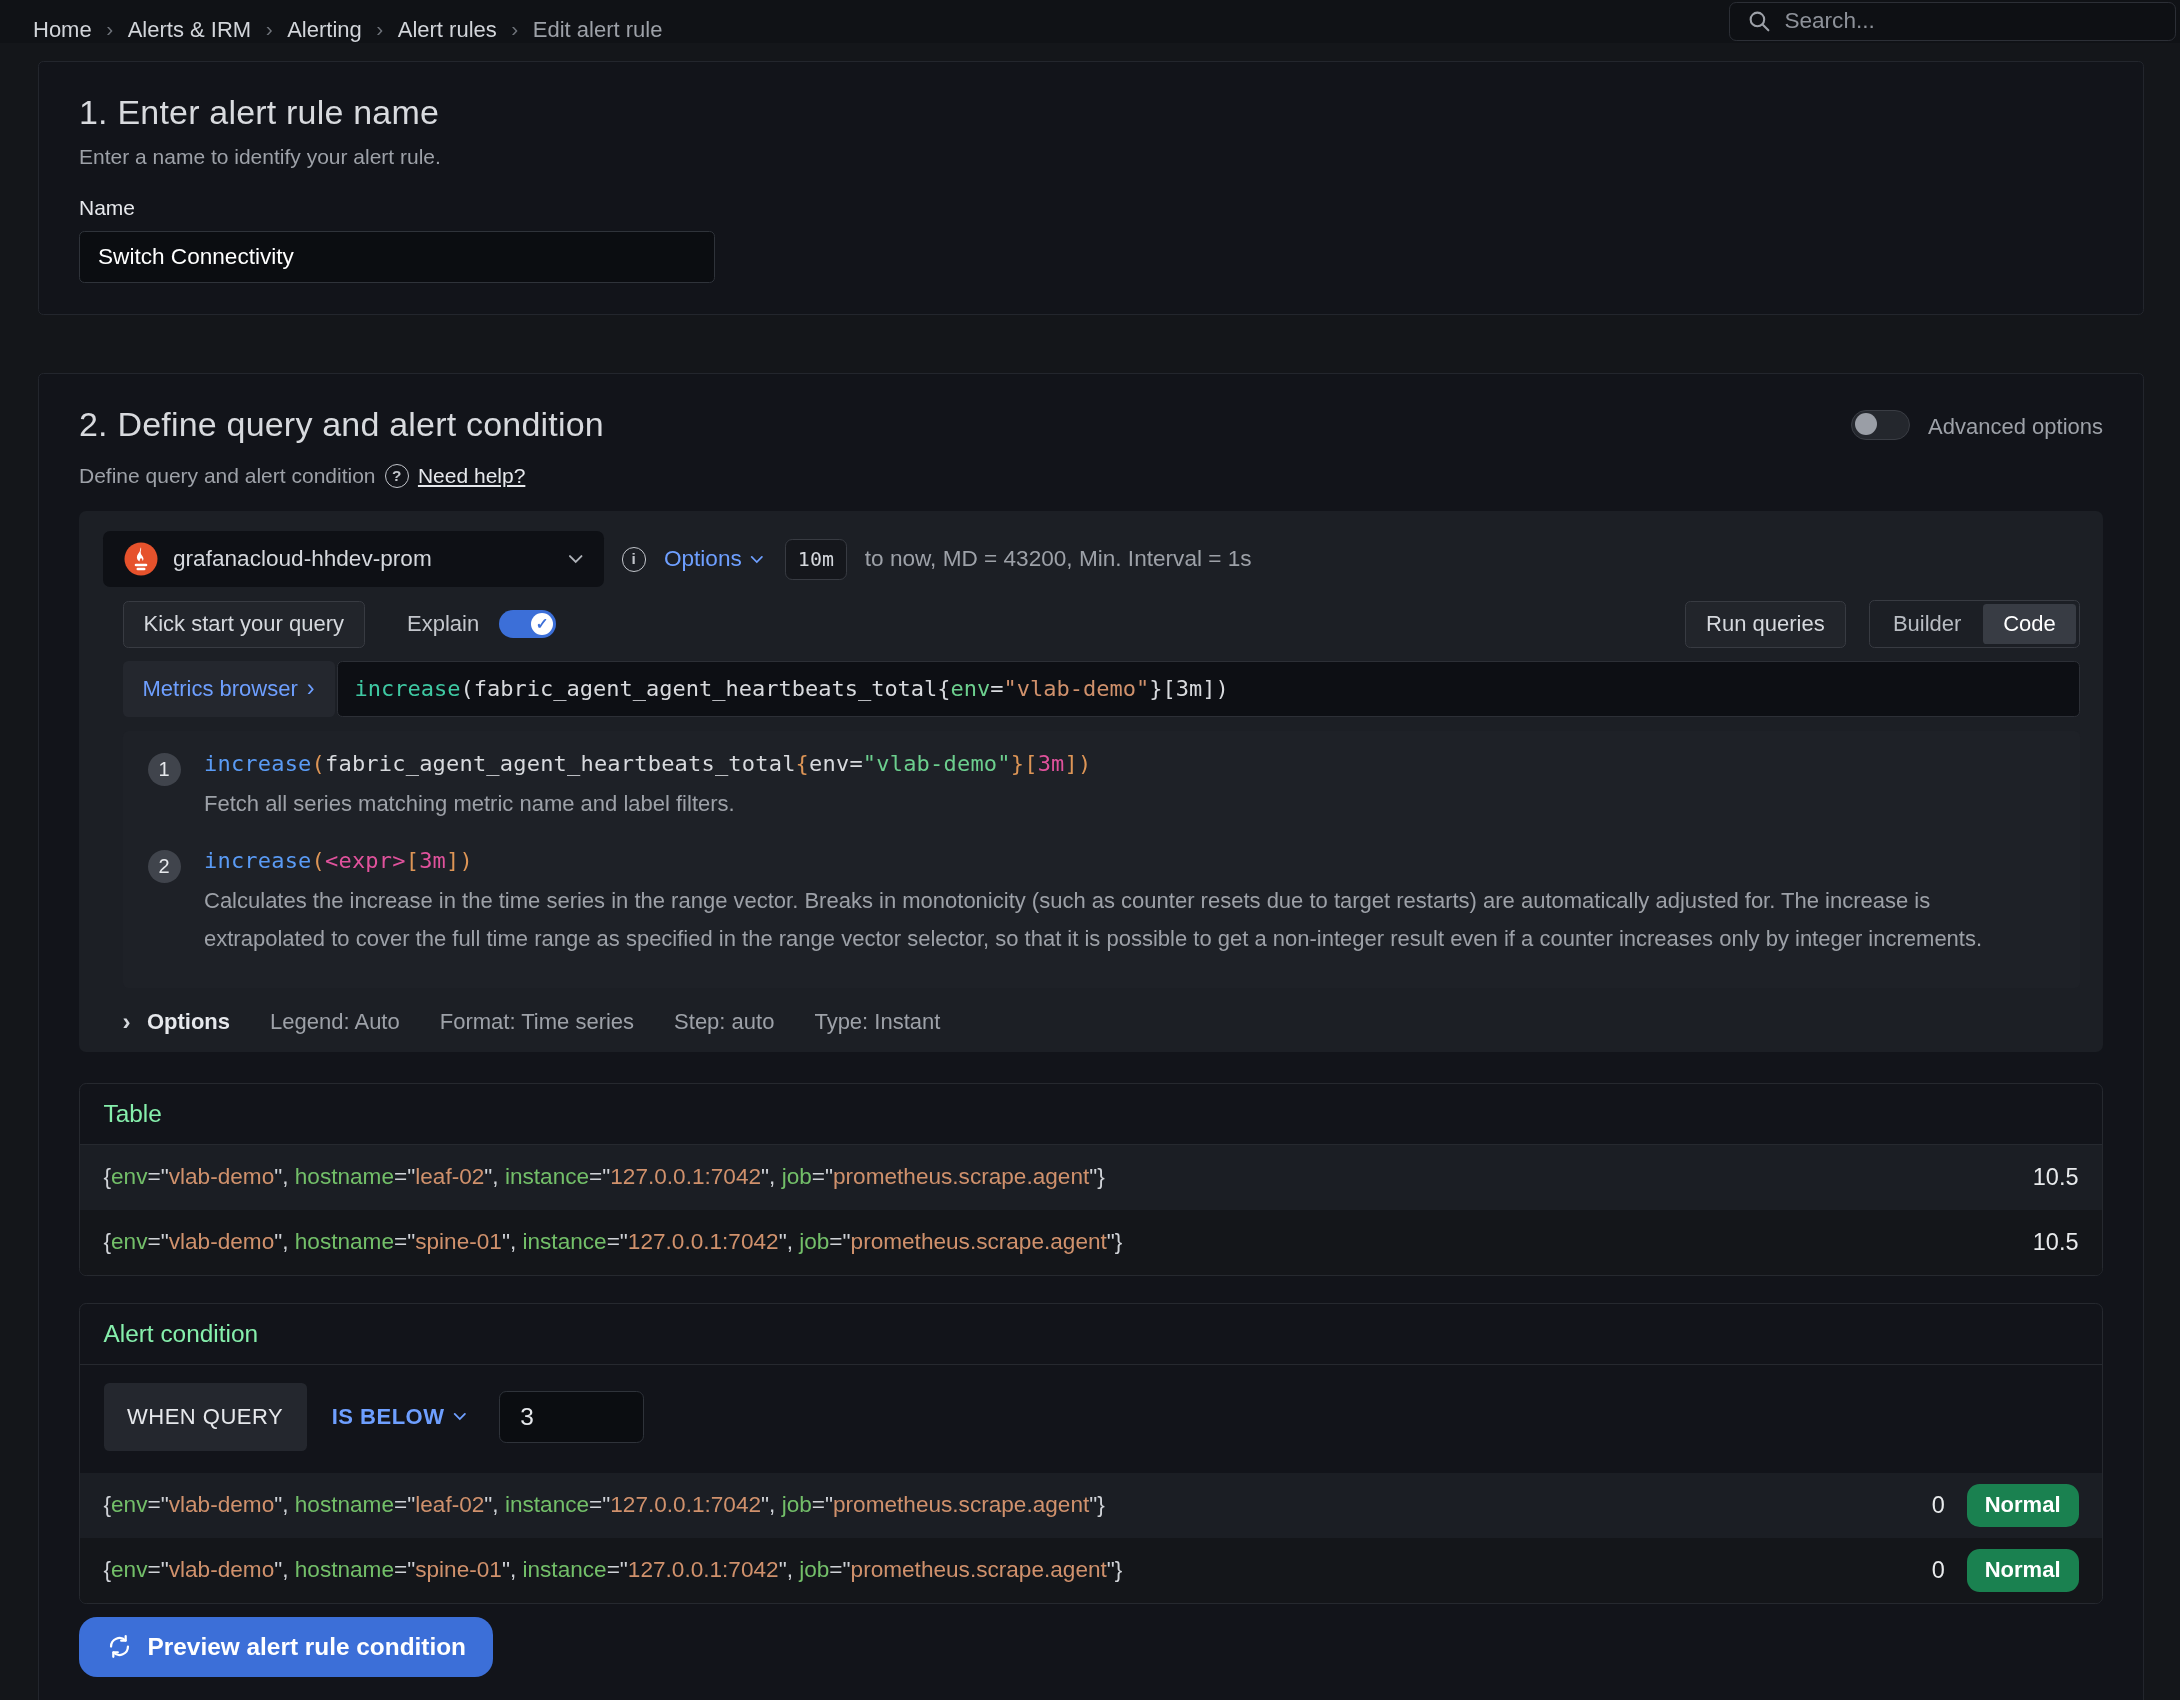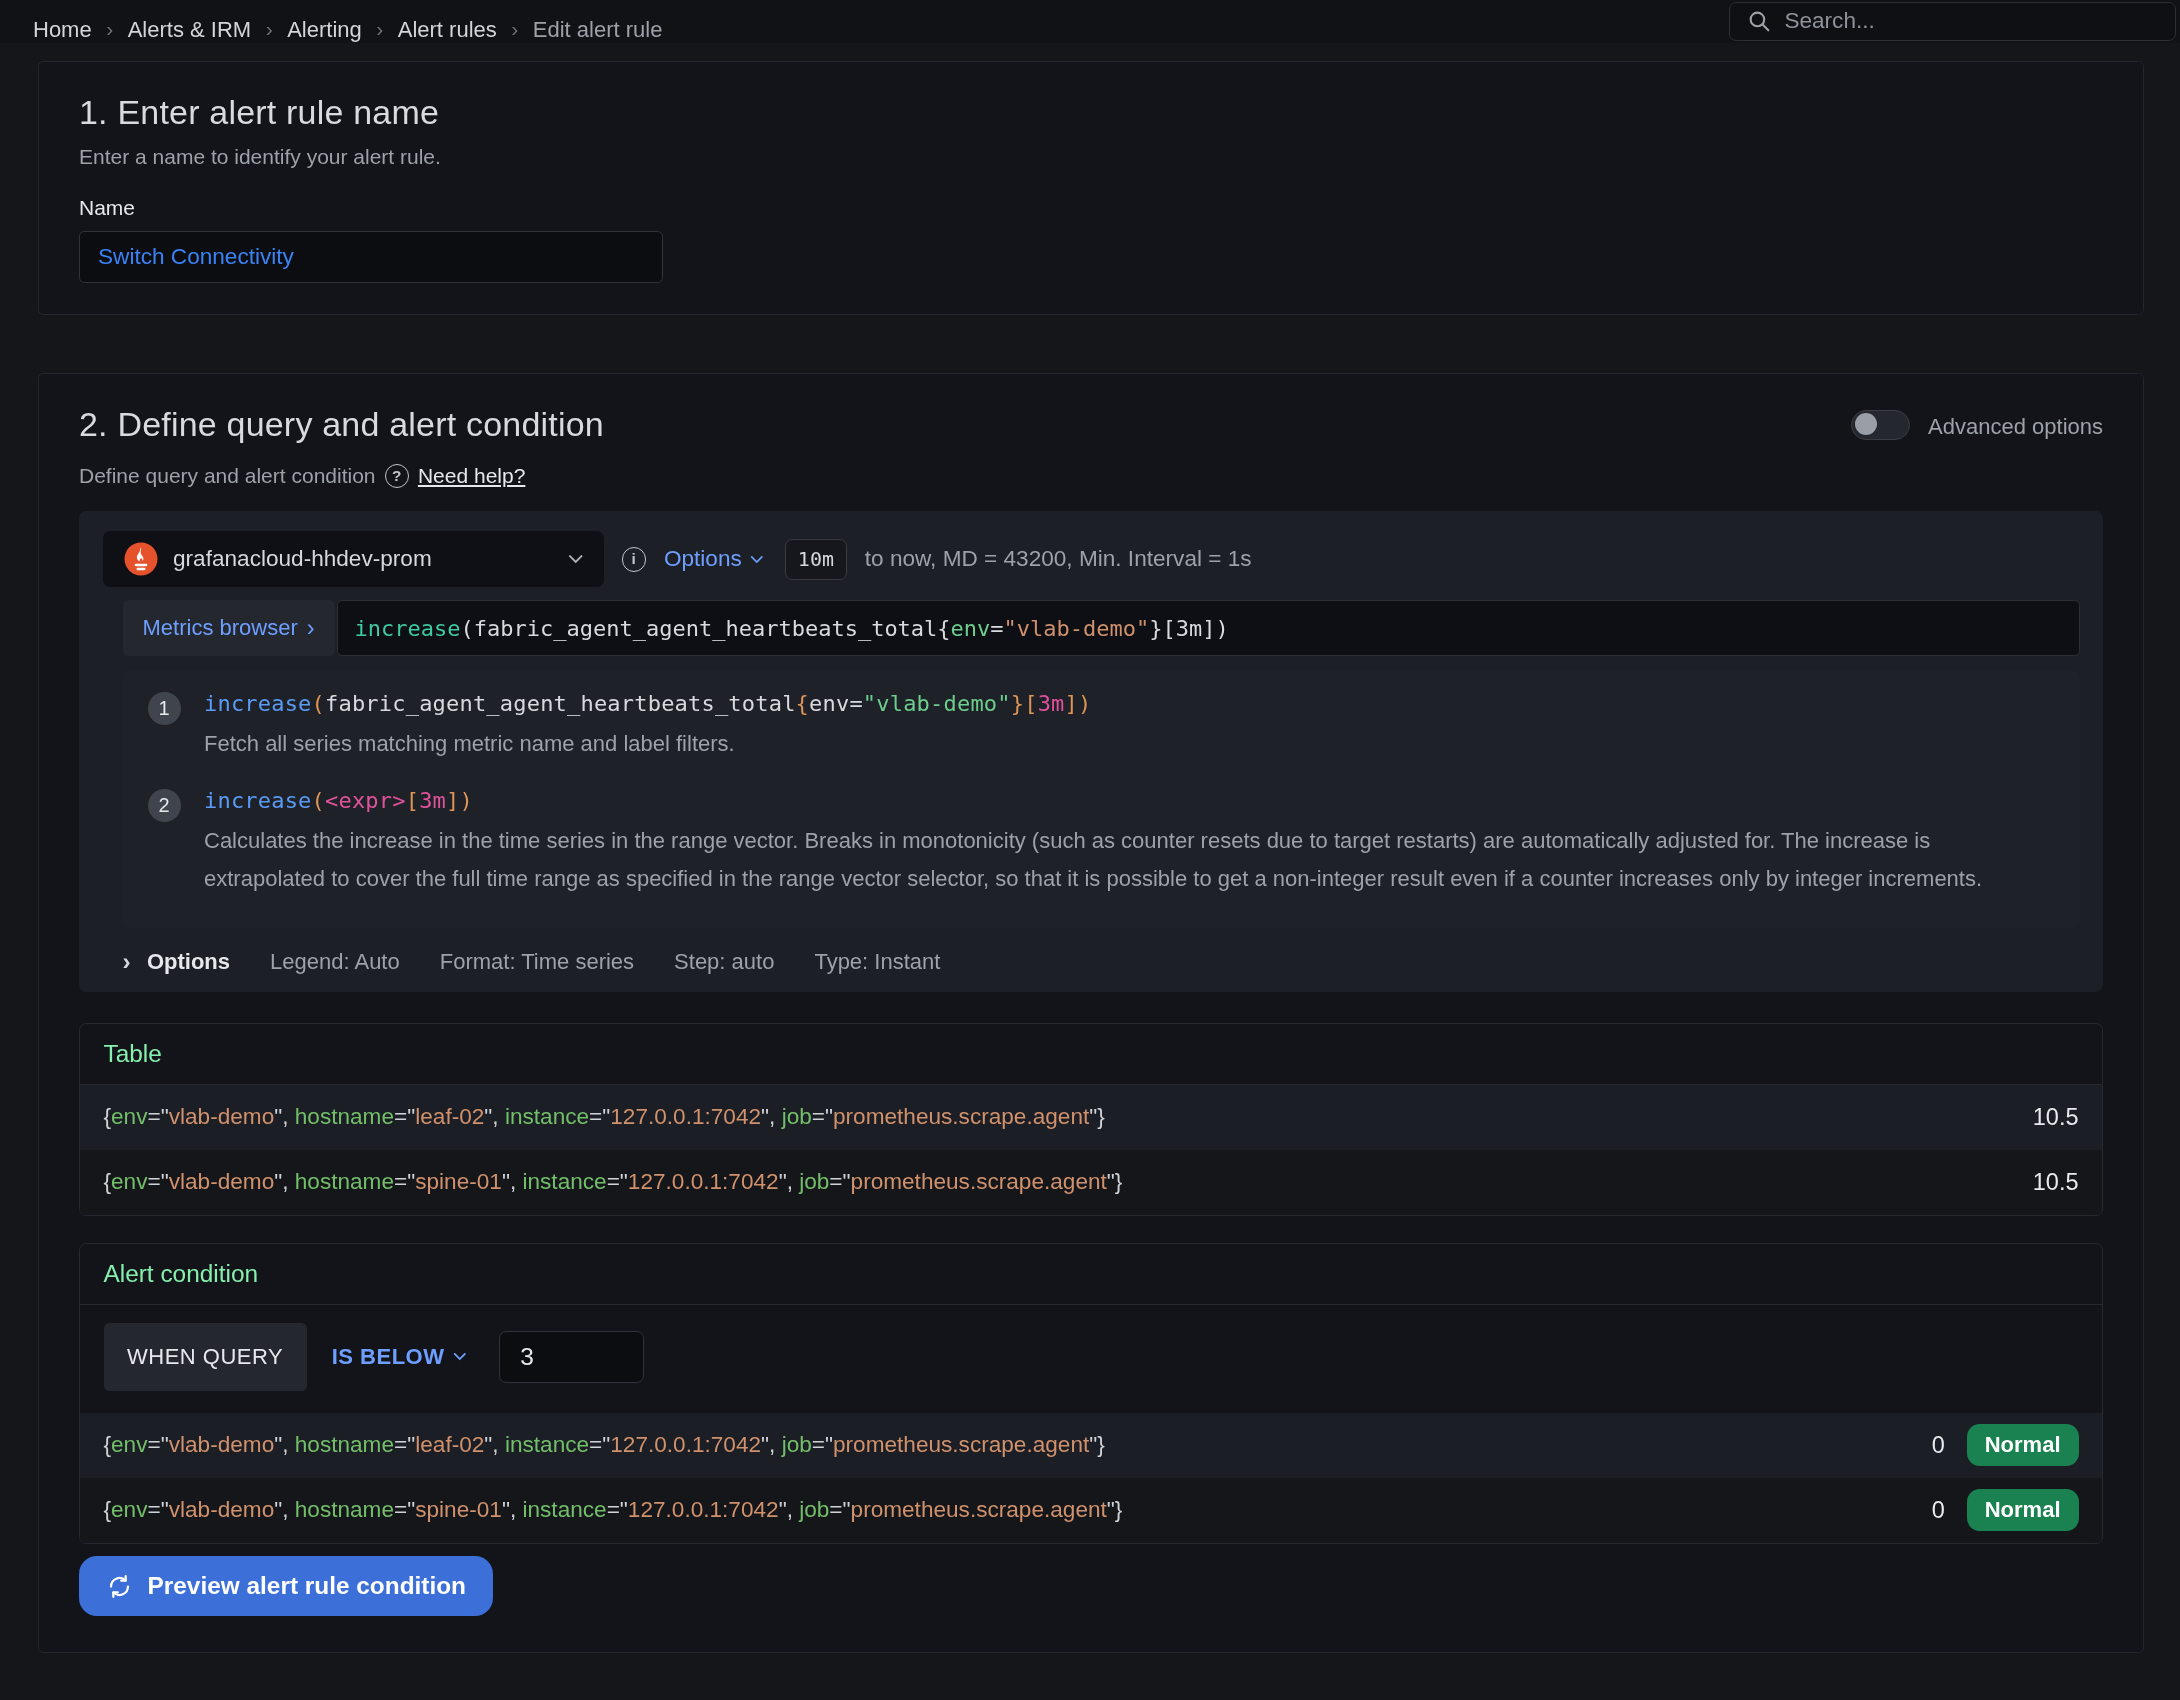--- a/index.html
+++ b/index.html
@@ -18,21 +18,21 @@
   .search{position:absolute;right:3.6px;top:1.8px;width:447px;height:39px;background:#0e1014;border:0.9px solid #2c2f36;border-radius:7.2px;display:flex;align-items:center;gap:12.7px;padding-left:16.3px;box-sizing:border-box}
   .search-ph{color:#8e929a;font-size:22.6px}
   
   .content{padding:18px 36px 0 38px}
   .card{border:0.9px solid #23262d;border-radius:5.4px;background:#12141a}
   .card1{padding:31px 40px 31px}
   .card2{margin-top:58px;padding:31px 40px 36px}
   h2.sec-title{font-size:34px;font-weight:500;color:#d8dade;margin:0 0 12.7px;letter-spacing:0.2px}
   .muted{color:#9da1a8;font-size:21px}
   .field-label{display:block;color:#e6e8ec;font-size:21px;font-weight:400;margin:27px 0 11px}
-  .text-input{width:584px;height:52px;background:#0b0d11;border:0.9px solid #2f333a;border-radius:5.4px;font-size:22.6px;color:#3b82f6;display:flex;align-items:center;padding:16px 18px;box-sizing:border-box}
+  .text-input{width:636px;height:52px;background:#0b0d11;border:0.9px solid #2f333a;border-radius:5.4px;font-size:22.6px;color:#ffffff;display:flex;align-items:center;padding:16px 18px;box-sizing:border-box}
   
   .card2-head{display:flex;justify-content:space-between;align-items:flex-start}
   .adv{display:flex;align-items:flex-end;gap:18px;margin-top:5px}
   .adv-label{color:#9da1a8;font-size:22px}
   .toggle{width:57px;height:28px;border-radius:15.4px;position:relative;display:inline-block;flex:none}
   .toggle.off{background:#24272d;border:0.9px solid #3a3d44}
   .toggle.off .knob{position:absolute;left:2.7px;top:2.7px;width:22px;height:22px;border-radius:50%;background:#9a9ea6}
   .toggle.on{background:#3c6fd8}
   .toggle.on .knob{position:absolute;right:2.7px;top:2.7px;width:22.6px;height:22.6px;border-radius:50%;background:#fff;color:#3c6fd8;font-size:15.4px;font-weight:700;display:flex;align-items:center;justify-content:center}
   .subtitle-row{display:flex;align-items:center;gap:9px;margin-top:7.2px}
@@ -163,20 +163,33 @@
         <span class="options-link">
           <span>Options</span>
           <svg class="chev" width="13.6" height="9" viewBox="0 0 16 10">
               <path d="M2 2l6 6 6-6" stroke="currentColor" stroke-width="2" fill="none" stroke-linecap="round"></path>
             </svg>
         </span>
         <span class="badge-10m">10m</span>
         <span class="range-text">to now, MD = 43200, Min. Interval = 1s</span>
       </div>
 
+      <div class="toolbar-row">
+        <button class="sec-btn">Kick start your query</button>
+        <span class="explain-lbl">Explain</span>
+        <span class="toggle on">
+            <span class="knob">✓</span>
+          </span>
+        <span class="spacer"></span>
+        <button class="sec-btn">Run queries</button>
+        <div class="segmented">
+          <span class="seg">Builder</span>
+          <span class="seg active">Code</span>
+        </div>
+      </div>
 
       <div class="code-row">
         <span class="mb-chip">
           <span>Metrics browser</span>
           <span style="font-size:23.5px">›</span>
         </span>
         <div class="editor">
             <span id="expr-code"><span class="t-teal">increase</span><span class="t-wh">(fabric_agent_agent_heartbeats_total{</span><span class="t-green">env</span><span class="t-wh">=</span><span class="t-orange">"vlab-demo"</span><span class="t-wh">}[3m])</span></span>
           </div>
       </div>

